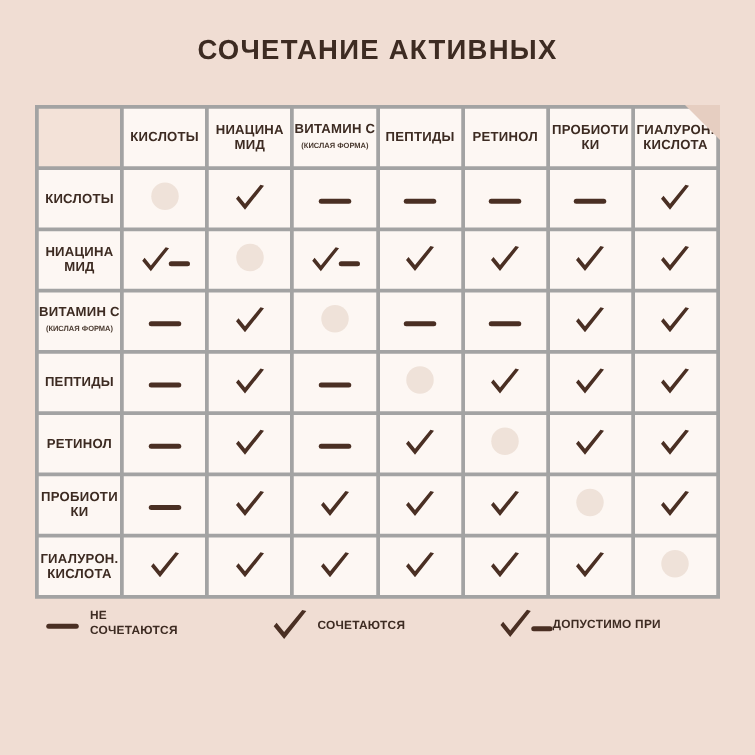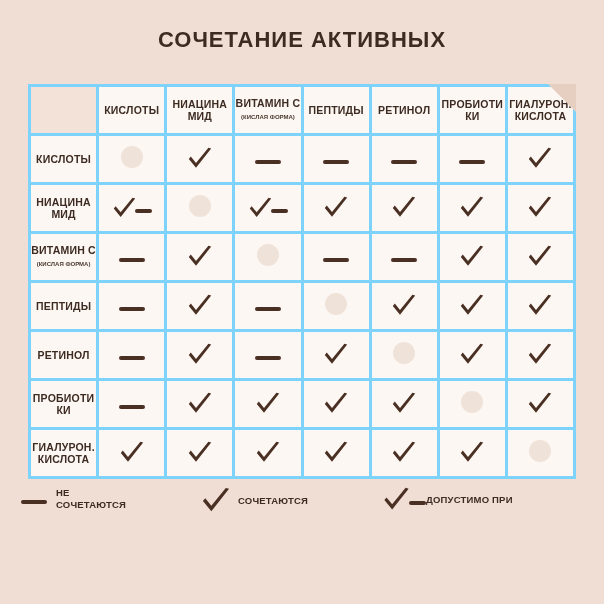--- a/index.html
+++ b/index.html
@@ -35,21 +35,21 @@
     line-height: 27px;
     text-transform: uppercase;
     font-family: "Liberation Sans", sans-serif;
   }
   
   .table-wrap {
     position: absolute;
     top: 84px;
     left: 28px;
     width: 548px;
-    background: #7dd3fc;
+    background: #a3a3a3;
   }
   .corner-fold {
     position: absolute;
     top: 84px;
     right: 28px;
     width: 0;
     height: 0;
     border-left: 28px solid transparent;
     border-top: 28px solid #e6cec1;
     z-index: 5;
@@ -116,21 +116,21 @@
   }
   .checkdash .dash {
     width: 17px;
     margin-left: -2px;
     margin-top: 6px;
   }
   
   .legend {
     position: absolute;
     top: 487px;
-    left: 12px;
+    left: 28px;
     width: 548px;
     display: flex;
     align-items: flex-start;
   }
   .legend-item {
     display: flex;
     align-items: center;
   }
   .lg1 { width: 182px; }
   .lg2 { width: 188px; }

